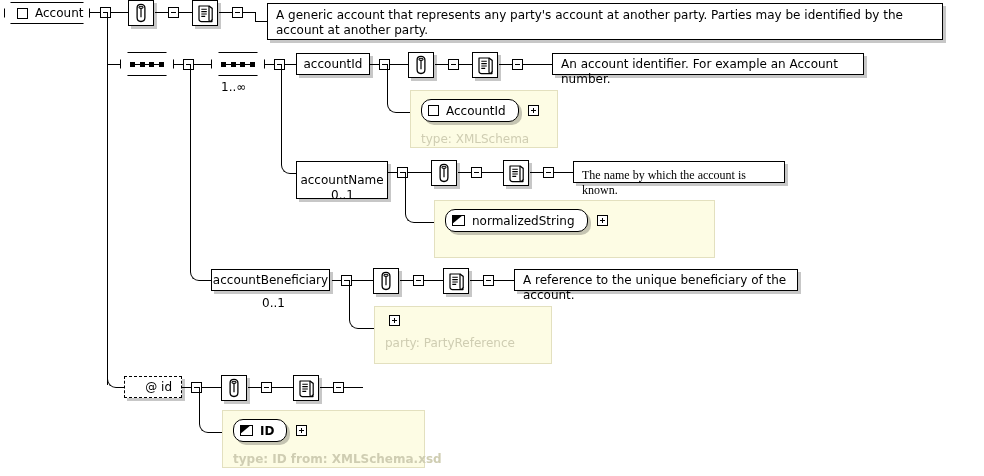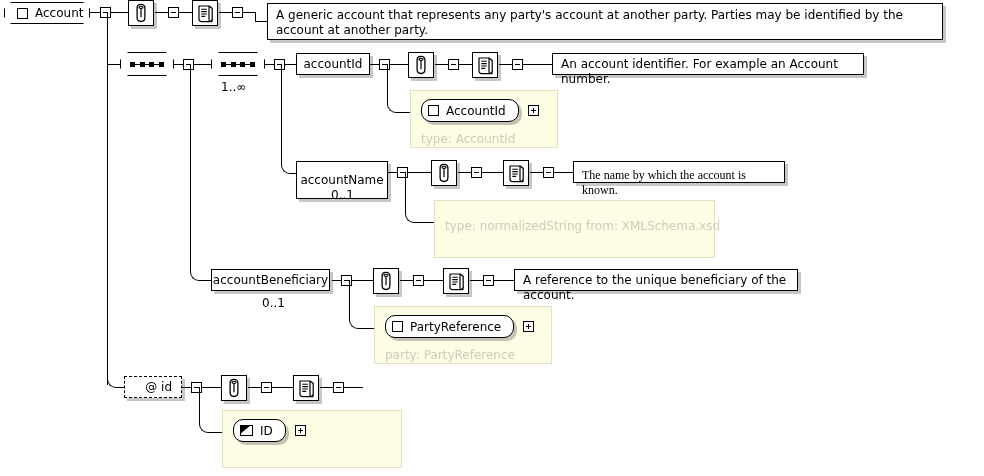--- a/index.html
+++ b/index.html
@@ -372,21 +372,21 @@
   <div class="typepanel" style="left:410px; top:90px; width:148px; height:58px;">
     <div class="trow">
       <div class="typeref">
         <span class="gsq"></span>
         <span>AccountId</span>
       </div>
       <div class="toggle plus" style="position:relative; left:4px; top:0;">
           <i></i>
         </div>
     </div>
-    <div class="tcaption">type: AccountId</div>
+    <div class="tcaption">type: XMLSchema</div>
   </div>
 
   <div class="ln h" style="left:297px; top:172px; width:0px;"></div>
   <div class="elembox" style="left:296px; top:161px; width:92px; height:38px;">
     <span>accountName</span>
   </div>
   <div class="card" style="left:331px; top:188px;">0..1</div>
 
   <div class="ln h" style="left:388px; top:172px; width:9px;"></div>
   <div class="toggle" style="left:397px; top:167px;">
@@ -420,21 +420,29 @@
   <div class="toggle" style="left:543px; top:167px;">
       <i></i>
     </div>
   <div class="ln h" style="left:554px; top:172px; width:20px;"></div>
 
   <div class="docbox" style="left:573px; top:161px; width:212px; height:22px; padding-top:6px;font-family:Liberation Serif, serif;">
     <span>The name by which the account is known.</span>
   </div>
 
   <div class="typepanel" style="left:434px; top:200px; width:281px; height:58px;">
-    <div class="tcaption">type: normalizedString from: XMLSchema.xsd</div>
+    <div class="trow">
+      <div class="typeref">
+        <span class="gsimple"></span>
+        <span>normalizedString</span>
+      </div>
+      <div class="toggle plus" style="position:relative; left:4px; top:0;">
+          <i></i>
+        </div>
+    </div>
   </div>
 
   <div class="elembox" style="left:211px; top:269px; width:119px; height:22px;">
     <span>accountBeneficiary</span>
   </div>
   <div class="card" style="left:262px; top:296px;">0..1</div>
 
   <div class="ln h" style="left:332px; top:280px; width:9px;"></div>
   <div class="toggle" style="left:341px; top:275px;">
       <i></i>
@@ -468,24 +476,20 @@
       <i></i>
     </div>
   <div class="ln h" style="left:494px; top:280px; width:21px;"></div>
 
   <div class="docbox" style="left:514px; top:269px; width:284px; height:22px; padding-top:3px;">
     <span>A reference to the unique beneficiary of the account.</span>
   </div>
 
   <div class="typepanel" style="left:374px; top:306px; width:178px; height:58px;">
     <div class="trow">
-      <div class="typeref">
-        <span class="gsq"></span>
-        <span>PartyReference</span>
-      </div>
       <div class="toggle plus" style="position:relative; left:4px; top:0;">
           <i></i>
         </div>
     </div>
     <div class="tcaption">party: PartyReference</div>
   </div>
 
   <div class="elbow" style="left:107px; top:300px; width:18px; height:87px;"></div>
 
   <div class="elembox attr" style="left:124px; top:376px; width:58px; height:22px;">
@@ -519,25 +523,26 @@
       <path d="M12 2 L15.2 4.4 L15.2 16" stroke="#000000" stroke-width="1.2" fill="none"></path>
     </svg>
   </div>
   <div class="ln h" style="left:320px; top:387px; width:13px;"></div>
   <div class="toggle" style="left:333px; top:382px;">
       <i></i>
     </div>
   <div class="ln h" style="left:344px; top:387px; width:19px;"></div>
 
 
-  <div class="typepanel" style="left:222px; top:410px; width:180px; height:58px;">
+  <div class="typepanel" style="left:222px; top:410px; width:203px; height:58px;font-weight:bold;">
     <div class="trow">
       <div class="typeref">
         <span class="gsimple"></span>
         <span>ID</span>
       </div>
       <div class="toggle plus" style="position:relative; left:4px; top:0;">
           <i></i>
         </div>
     </div>
+    <div class="tcaption">type: ID from: XMLSchema.xsd</div>
   </div>
 
 </div>
 
 </body></html>

